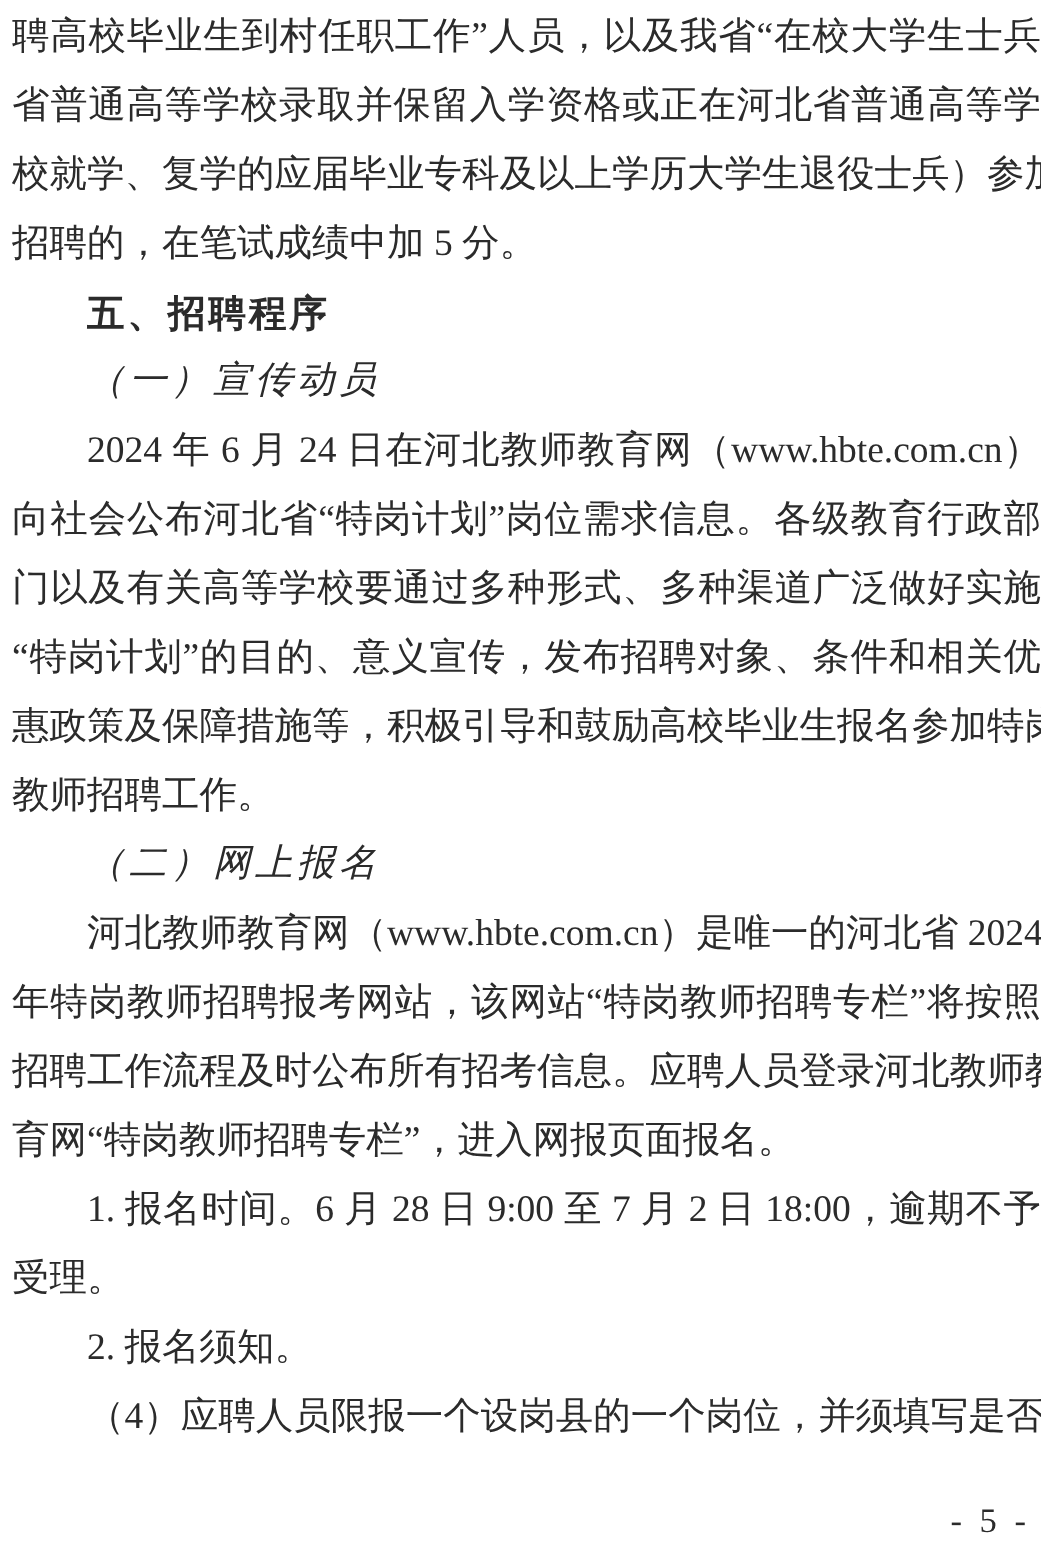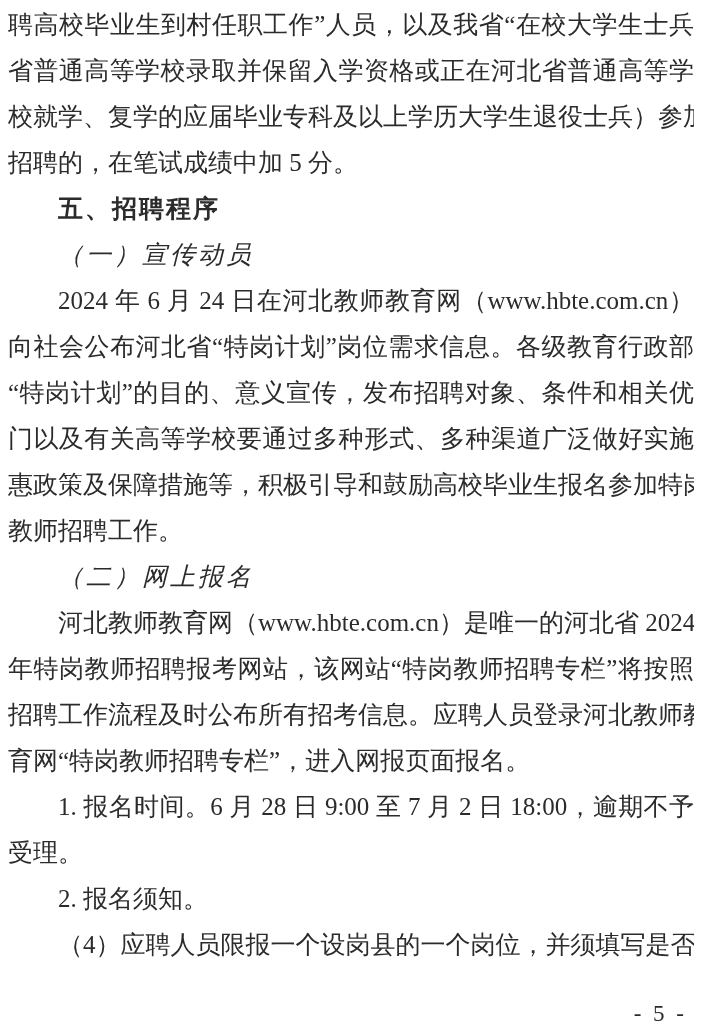--- a/index.html
+++ b/index.html
@@ -29,34 +29,35 @@
   .line.l {
     text-align: center;
     text-align-last: left;
   }
   
   .line.i {
     text-indent: 2em;
   }
   
   .line.h1 {
-    font-family: Liberation Serif, serif;
+    font-family: Liberation Sans, sans-serif;
     font-weight: bold;
     letter-spacing: 2px;
     text-align: center;
     text-align-last: left;
     text-indent: 2em;
   }
   
   .line.kai {
     font-style: italic;
     letter-spacing: 3px;
     text-align: right;
     text-align-last: left;
     text-indent: 2em;
+    font-family: Liberation Mono, monospace;
   }
   .page-number {
     position: absolute;
     right: 14px;
     bottom: 2px;
     font-size: 23px;
     line-height: 28px;
     letter-spacing: 3px;
     color: #2b2b2b;
     font-family: "Liberation Serif", "DejaVu Serif", serif;
@@ -67,22 +68,22 @@
 
 <div class="page">
   <div class="line j">聘高校毕业生到村任职工作”人员，以及我省“在校大学生士兵</div>
   <div class="line j">省普通高等学校录取并保留入学资格或正在河北省普通高等学</div>
   <div class="line j">校就学、复学的应届毕业专科及以上学历大学生退役士兵）参加</div>
   <div class="line l">招聘的，在笔试成绩中加 5 分。</div>
   <div class="line h1">五、招聘程序</div>
   <div class="line kai">（一）宣传动员</div>
   <div class="line j i">2024 年 6 月 24 日在河北教师教育网（www.hbte.com.cn）</div>
   <div class="line j">向社会公布河北省“特岗计划”岗位需求信息。各级教育行政部</div>
+  <div class="line j">门以及有关高等学校要通过多种形式、多种渠道广泛做好实施</div>
   <div class="line j">“特岗计划”的目的、意义宣传，发布招聘对象、条件和相关优</div>
-  <div class="line j">门以及有关高等学校要通过多种形式、多种渠道广泛做好实施</div>
   <div class="line j">惠政策及保障措施等，积极引导和鼓励高校毕业生报名参加特岗</div>
   <div class="line l">教师招聘工作。</div>
   <div class="line kai">（二）网上报名</div>
   <div class="line j i">河北教师教育网（www.hbte.com.cn）是唯一的河北省 2024</div>
   <div class="line j">年特岗教师招聘报考网站，该网站“特岗教师招聘专栏”将按照</div>
   <div class="line j">招聘工作流程及时公布所有招考信息。应聘人员登录河北教师教</div>
   <div class="line l">育网“特岗教师招聘专栏”，进入网报页面报名。</div>
   <div class="line j i">1. 报名时间。6 月 28 日 9:00 至 7 月 2 日 18:00，逾期不予</div>
   <div class="line l">受理。</div>
   <div class="line l i">2. 报名须知。</div>

